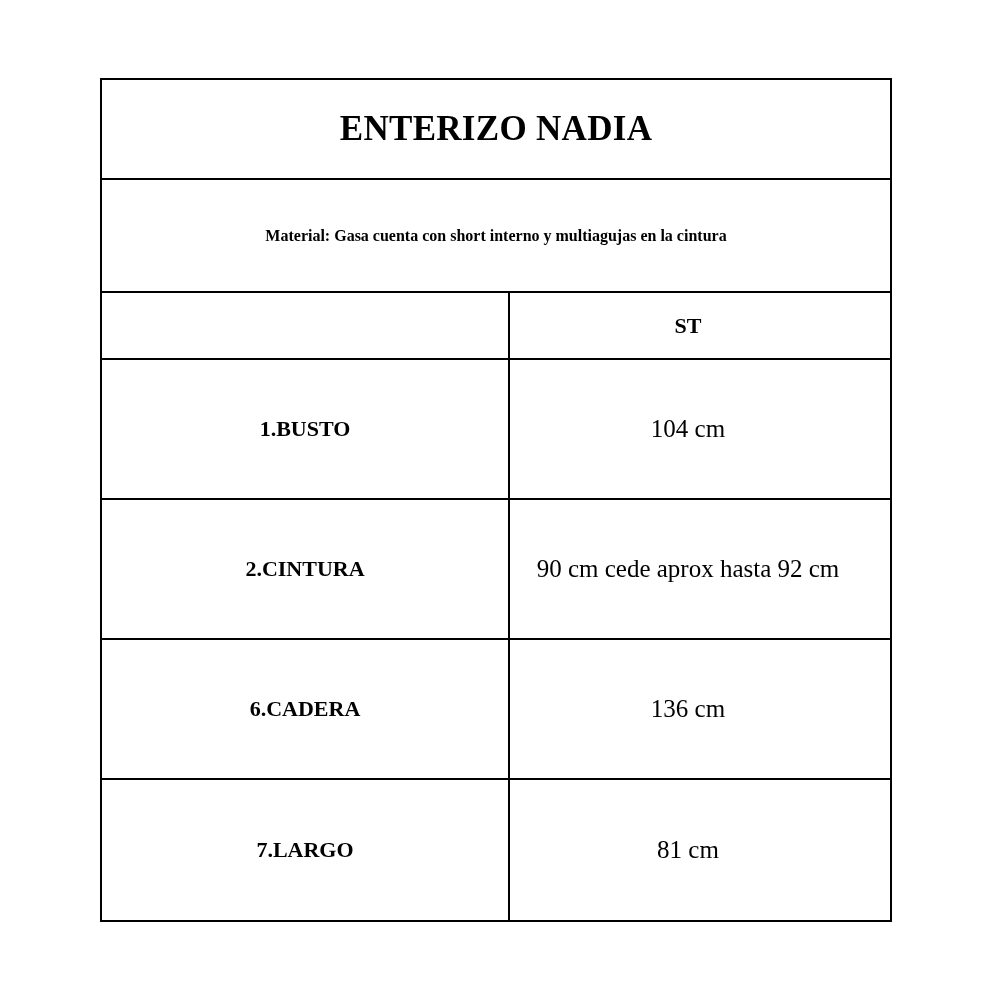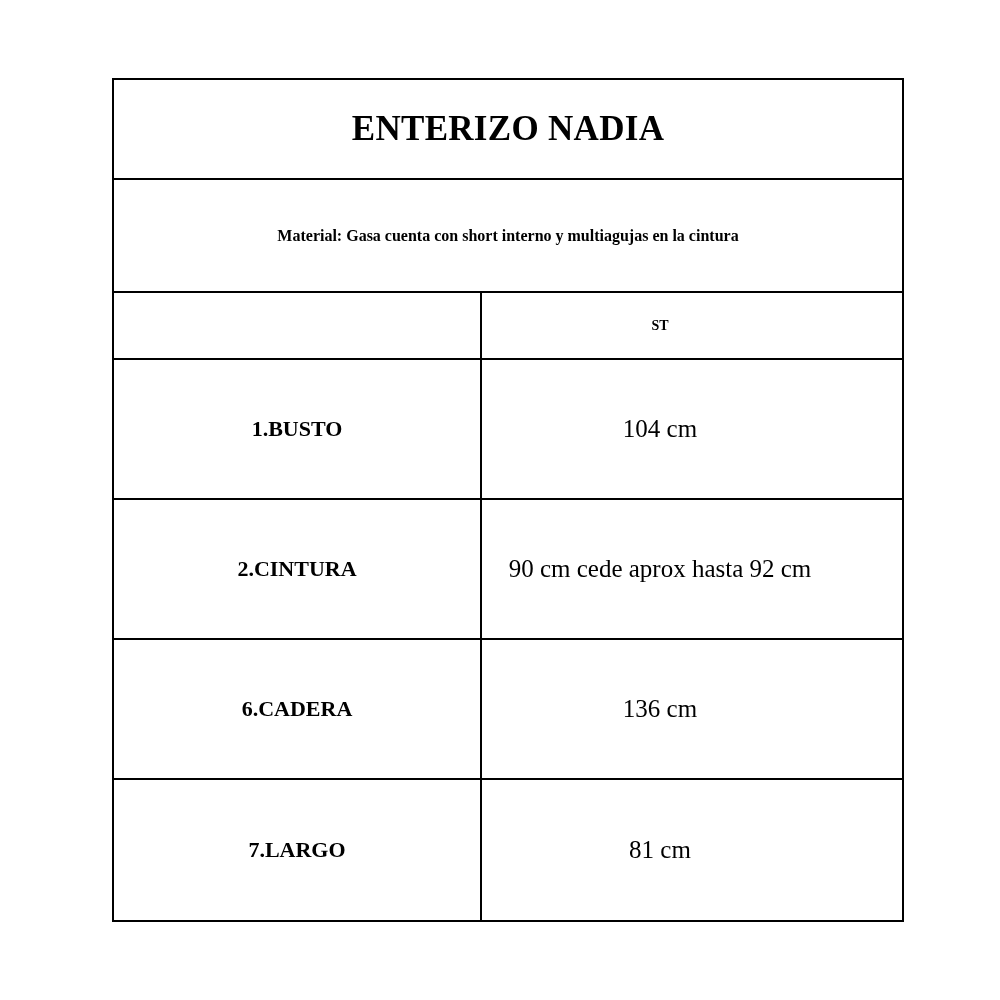--- a/index.html
+++ b/index.html
@@ -15,21 +15,20 @@
     position: relative;
   }
   .sheet {
     position: absolute;
     left: 100px;
     top: 78px;
     width: 792px;
     border: 2px solid #000;
     box-sizing: border-box;
     background: #fff;
-    margin-left: 12px;
   }
   .row {
     display: flex;
     width: 100%;
     box-sizing: border-box;
     border-bottom: 2px solid #000;
   }
   .row:last-child {
     border-bottom: none;
   }
@@ -60,32 +59,32 @@
     line-height: 1.45;
     padding: 6px 22px;
   }
   .header-row {
     height: 67px;
   }
   .data-row {
     height: 140px;
   }
   .col-label {
-    width: 368px;
+    width: 408px;
     border-right: 2px solid #000;
     font-size: 22px;
     font-weight: bold;
   }
   .col-value {
     width: 356px;
     font-size: 25px;
     font-weight: normal;
   }
   .header-row .col-value {
-    font-size: 14px;
+    font-size: 22px;
     font-weight: bold;
   }
   .header-row .col-label {
     font-size: 22px;
   }
 </style>
 </head>
 <body>
 
 <div class="sheet">

